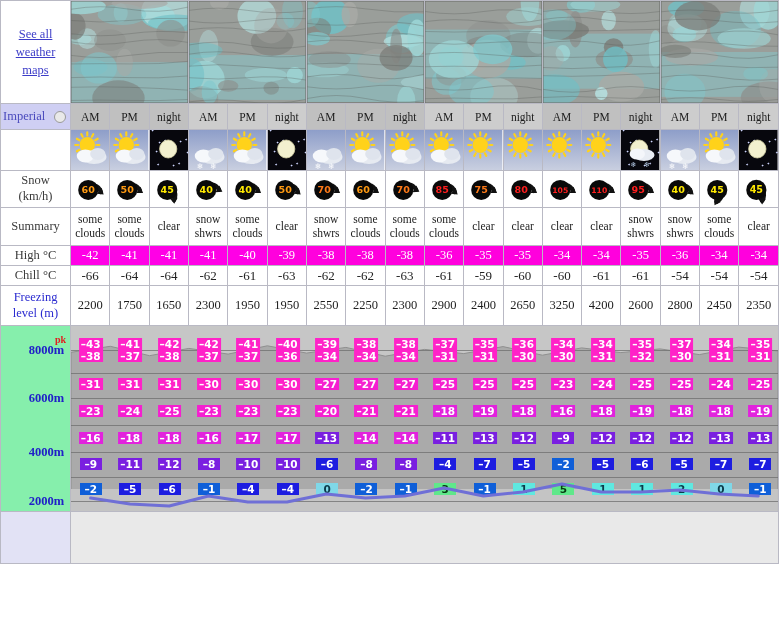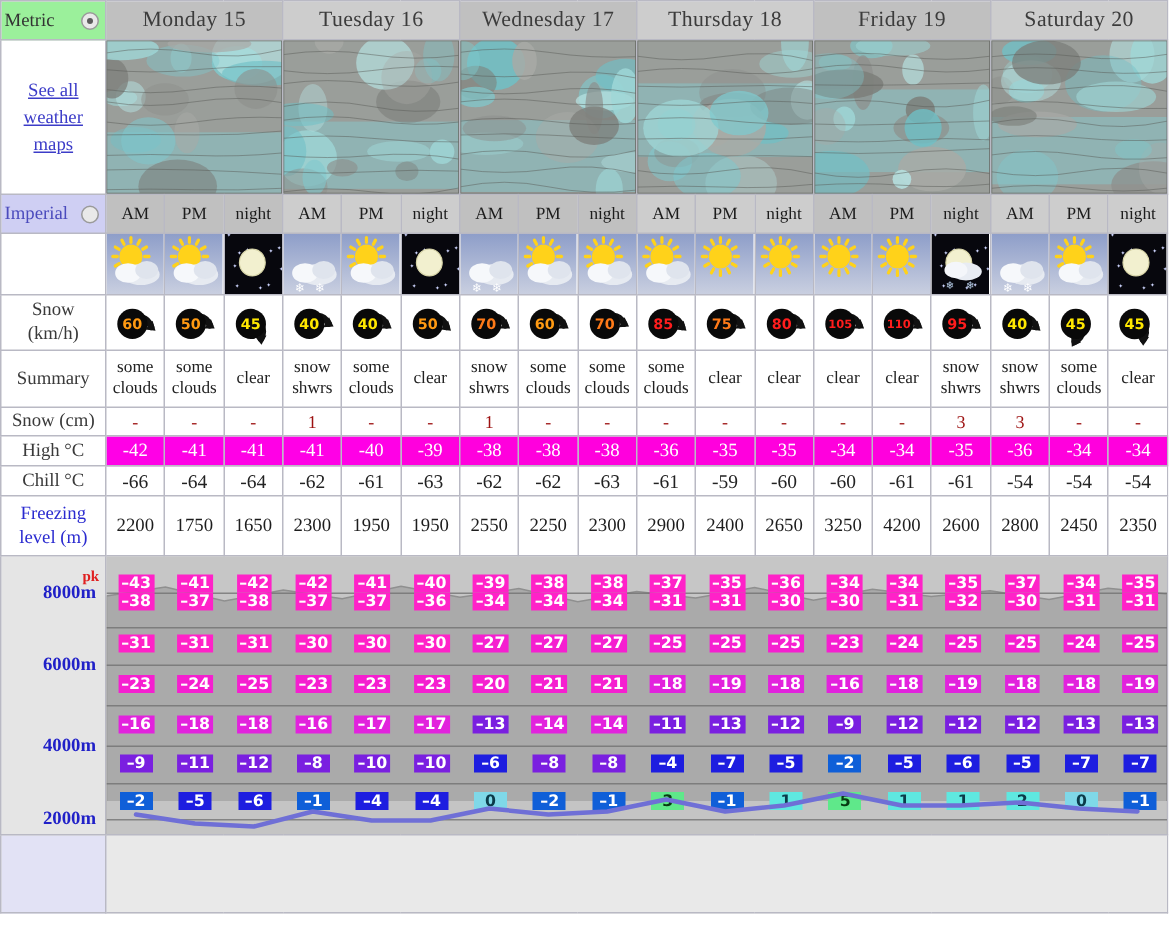--- a/index.html
+++ b/index.html
@@ -123,21 +123,21 @@
   .precip { font-size: 12px; height: 19px; font-weight: bold; }
   .snowv { color: #9d1111; }
   .snowdash { color: #9d1111; font-weight: normal; }
   .raindash { color: #2f7d2f; font-weight: normal; }
   
   .tcell { height: 20px; font-size: 12.5px; font-weight: bold; color: #fff; }
   .chcell { height: 20px; font-size: 13px; color: #222; background:#fff; }
   
   .fzcell { height: 40px; font-size: 12.5px; color: #1d1d1d; background: #fff; }
   
-  .chartlabels { background: #e5e5e5; vertical-align: top; padding: 0; }
+  .chartlabels { background: #86efac; vertical-align: top; padding: 0; }
   .chartbox { padding: 0; background: #cfcfcf; }
   .chart-area {
     position: relative;
     width: 100%;
     height: 185px;
     overflow: hidden;
     background: linear-gradient(180deg,#c8c8c8 0%,#bdbdbd 55%,#c9c9c9 100%);
   }
   .ridge { position: absolute; left:0; top:0; width:100%; height:100%; }
   .gridline { position: absolute; left: 0; width: 100%; height: 1px; background: #6d6d6d; opacity:.75; }
@@ -166,34 +166,20 @@
 <body>
 
 <div id="app">
   <table class="fc">
     <colgroup>
       <col style="width:70px">
       <col span="18" style="width:39.3px">
     </colgroup>
     <tbody>
 
-      <tr>
-        <td class="units-metric">
-          <div class="unit-row">
-            <span class="unit-txt">Metric</span>
-            <span class="radio on"></span>
-          </div>
-        </td>
-        <td class="dayhdr" colspan="3">Monday 15</td>
-        <td class="dayhdr alt" colspan="3">Tuesday 16</td>
-        <td class="dayhdr" colspan="3">Wednesday 17</td>
-        <td class="dayhdr alt" colspan="3">Thursday 18</td>
-        <td class="dayhdr" colspan="3">Friday 19</td>
-        <td class="dayhdr alt" colspan="3">Saturday 20</td>
-      </tr>
 
       <tr>
         <td class="maplink">
           <a href="#">See all</a>
           <a href="#">weather</a>
           <a href="#">maps</a>
         </td>
 
       <td class="mapcell" colspan="3">
             <div class="mapimg">
@@ -1189,41 +1175,20 @@
           </td>
           <td class="sumcell">
             <div>some</div>
             <div>clouds</div>
           </td>
           <td class="sumcell">
             <div>clear</div>
           </td>
         </tr>
 
-      <tr>
-        <td class="lbl">Snow (cm)</td>
-      <td class="precip snowdash">-</td>
-          <td class="precip snowdash">-</td>
-          <td class="precip snowdash">-</td>
-          <td class="precip snowv">1</td>
-          <td class="precip snowdash">-</td>
-          <td class="precip snowdash">-</td>
-          <td class="precip snowv">1</td>
-          <td class="precip snowdash">-</td>
-          <td class="precip snowdash">-</td>
-          <td class="precip snowdash">-</td>
-          <td class="precip snowdash">-</td>
-          <td class="precip snowdash">-</td>
-          <td class="precip snowdash">-</td>
-          <td class="precip snowdash">-</td>
-          <td class="precip snowv">3</td>
-          <td class="precip snowv">3</td>
-          <td class="precip snowdash">-</td>
-          <td class="precip snowdash">-</td>
-        </tr>
 
 
       <tr>
         <td class="lbl">High °C</td>
       <td class="tcell" style="background: rgb(255, 0, 230);">-42</td>
           <td class="tcell" style="background: rgb(255, 0, 230);">-41</td>
           <td class="tcell" style="background: rgb(255, 0, 230);">-41</td>
           <td class="tcell" style="background: rgb(255, 0, 230);">-41</td>
           <td class="tcell" style="background: rgb(255, 0, 230);">-40</td>
           <td class="tcell" style="background: rgb(255, 0, 221);">-39</td>

